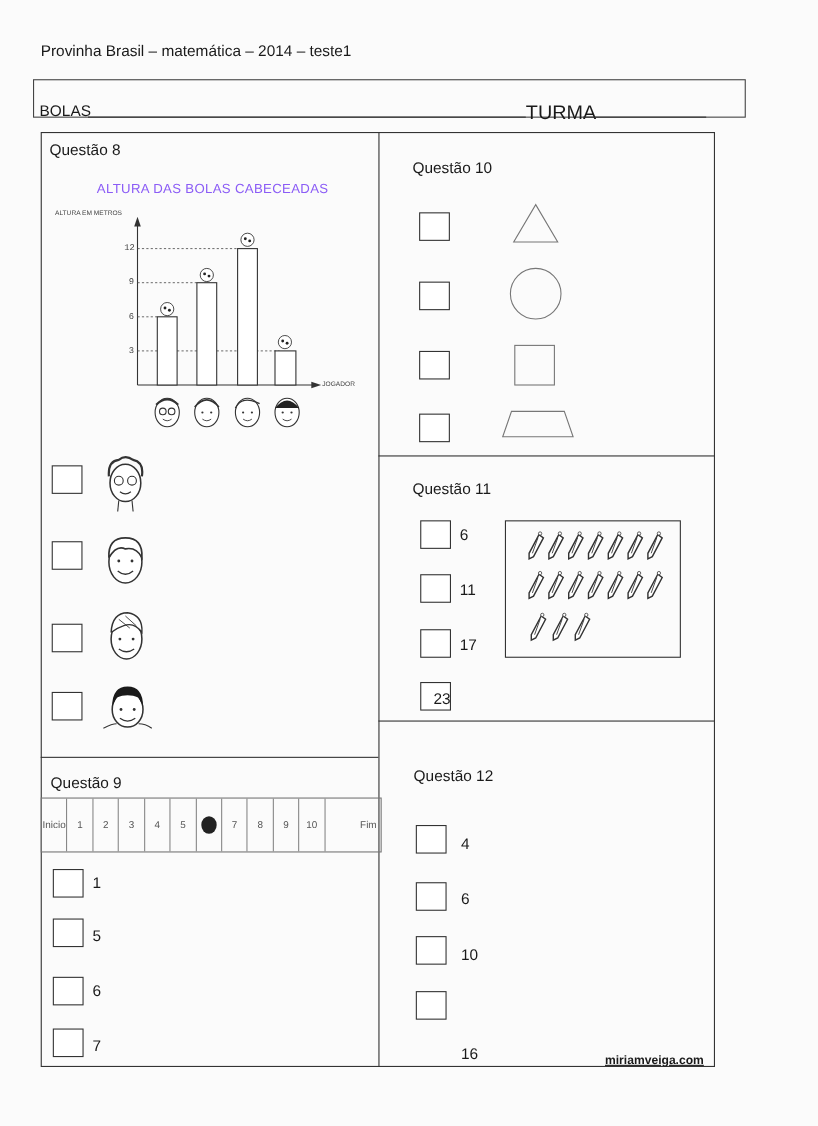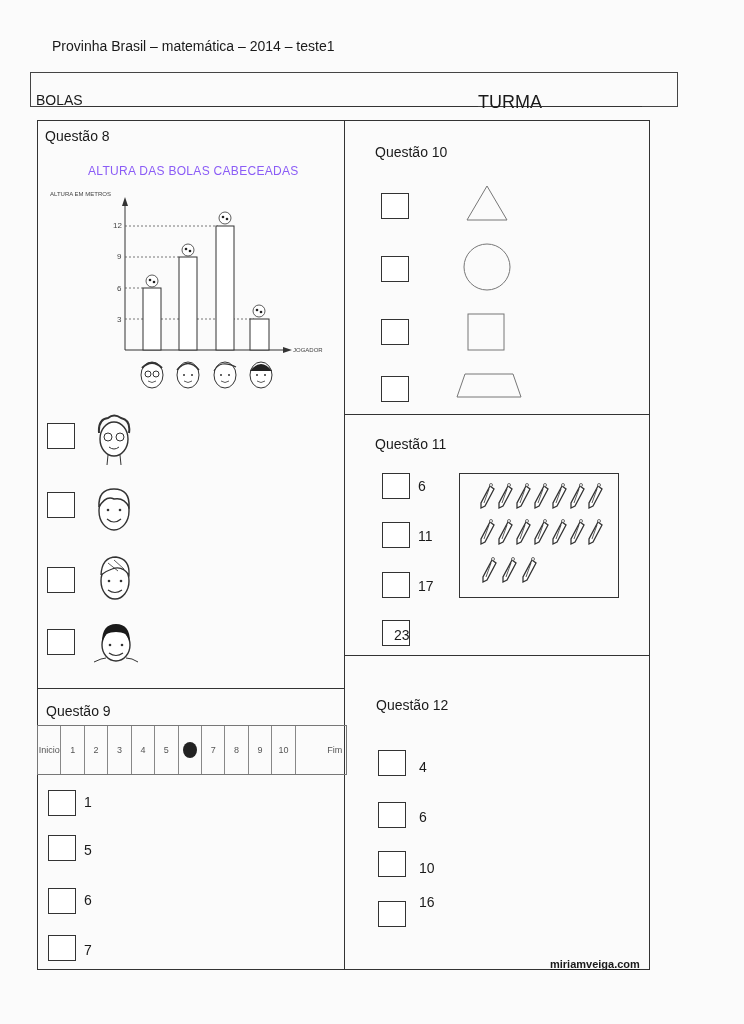--- a/index.html
+++ b/index.html
@@ -1,31 +1,31 @@
 <!DOCTYPE html>
 <html><head>
 <meta charset="utf-8">
 <style>
   html,body{margin:0;padding:0;}
   body{width:744px;height:1024px;background:#fbfbfb;position:relative;overflow:hidden;font-family:"Liberation Sans",sans-serif;color:#1a1a1a;}
   .abs{position:absolute;}
-  .doc-title{left:37px;top:38px;font-size:14px;margin-left:15px;}
+  .doc-title{left:37px;top:38px;font-size:14px;}
   .header-box{left:30px;top:72px;width:648px;height:35px;border:1px solid #444;box-sizing:border-box;}
   .nome{left:36px;top:92px;font-size:14px;}
   .nome-line{left:80px;top:106px;width:398px;border-bottom:1px solid #333;}
   .turma{left:478px;top:92px;font-size:18px;}
   .turma-line{left:530px;top:106px;width:112px;border-bottom:1px solid #333;}
   .grid{left:37px;top:120px;width:613px;height:850px;border:1.5px solid #333;box-sizing:border-box;}
   .vline{left:344px;top:120px;width:0;height:850px;border-left:1.5px solid #333;}
   .hline{height:0;border-top:1.5px solid #333;}
   .qtitle{font-size:14px;}
   .cb{width:28px;height:26px;border:1.5px solid #333;box-sizing:border-box;background:#fff;}
   .opt-label{font-size:14px;}
   .chart-title{font-size:12px;color:#8b5cf6;letter-spacing:0.3px;}
-  .tick{font-size:8px;color:#444;font-family:Liberation Sans, sans-serif;}
+  .tick{font-size:8px;color:#444;font-family:Liberation Mono, monospace;}
   .axis-lbl{font-size:6px;color:#444;}
   .track{left:37px;top:725px;width:310px;height:50px;border:1px solid #777;box-sizing:border-box;display:flex;}
   .cell{flex:1;border-right:1px solid #888;display:flex;align-items:center;justify-content:center;font-size:9px;color:#555;}
   .cell:last-child{border-right:none;margin-left:28px;}
   .dot{width:14px;height:16px;border-radius:50%;background:#222;}
   .pencil-box{left:459px;top:473px;width:160px;height:125px;border:1.5px solid #333;box-sizing:border-box;}
   .footer{left:550px;top:958px;font-size:11px;text-decoration:underline;font-weight:bold;}
 </style>
 </head>
 <body>
@@ -249,15 +249,15 @@
 </div>
 
 <div class="abs qtitle" style="left:376px;top:697px;">Questão  12</div>
 <div class="abs cb" style="left:378px;top:750px;"></div>
 <div class="abs opt-label" style="left:419px;top:759px;">4</div>
 <div class="abs cb" style="left:378px;top:802px;"></div>
 <div class="abs opt-label" style="left:419px;top:809px;">6</div>
 <div class="abs cb" style="left:378px;top:851px;"></div>
 <div class="abs opt-label" style="left:419px;top:860px;">10</div>
 <div class="abs cb" style="left:378px;top:901px;"></div>
-<div class="abs opt-label" style="left:419px;top:894px;">16</div>
+<div class="abs opt-label" style="left:419px;top:950px;">16</div>
 
 <div class="abs footer">miriamveiga.com</div>
 
 </body></html>

